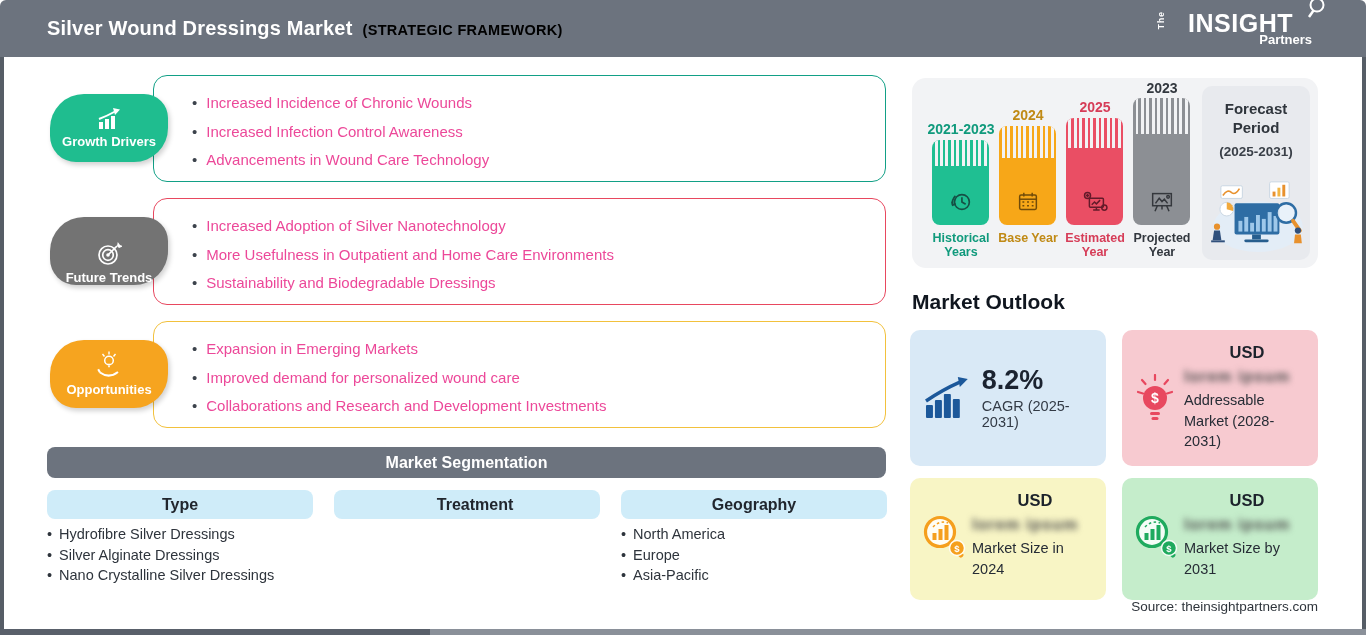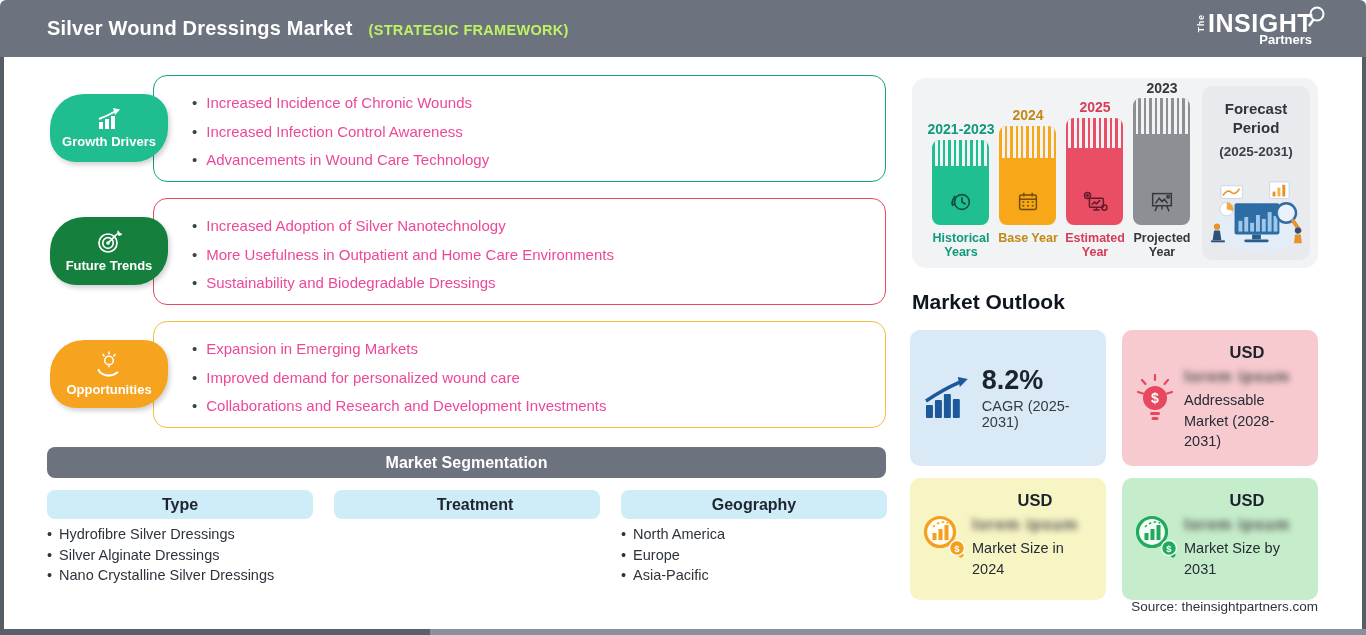--- a/index.html
+++ b/index.html
@@ -11,44 +11,44 @@
   .side-border.left { left: 0; } .side-border.right { right: 0; }
   .bottom-strip { position: absolute; left: 0; bottom: 0; width: 1366px; height: 6px;
     background: linear-gradient(90deg, #59606a 0 31.5%, #8a9099 31.5% 100%); }
 
   
   .header { position: absolute; left: 0; top: 0; width: 1366px; height: 57px; background: #6c737e;
     display: flex; align-items: center; justify-content: space-between; padding: 0 40px 0 47px;
     border-radius: 6px 6px 0 0; }
   .title-wrap { display: flex; align-items: baseline; gap: 10px; }
   .title { color: #fff; font-size: 20px; font-weight: bold; letter-spacing: .2px; }
-  .subtitle { color: #bef264; font-size: 14.5px; font-weight: 600; letter-spacing: .3px; margin-left: 6px; }
+  .subtitle { color: #000000; font-size: 14.5px; font-weight: 600; letter-spacing: .3px; }
   .logo { display: flex; flex-direction: column; align-items: flex-end; color: #fff; }
-  .logo-top { display: flex; align-items: center; }
+  .logo-top { display: flex; align-items: flex-start; gap: 20px; }
   .logo-the { writing-mode: vertical-rl; transform: rotate(180deg); font-size: 8.5px; font-weight: bold;
     letter-spacing: 1px; margin-right: 2px; }
   .logo-insight { font-size: 25px; font-weight: 800; letter-spacing: .5px; line-height: 1; }
   .logo-mag { margin-left: -7px; margin-top: -14px; }
   .logo-partners { font-size: 13px; font-weight: bold; margin-top: -3px; margin-right: 14px; line-height: 1; }
 
   
   .fbox { position: absolute; left: 153px; width: 733px; height: 107px; border-radius: 14px;
     border: 1.5px solid; background: #fff; }
   .fbox.drivers { top: 75px; border-color: #12a086; }
   .fbox.trends { top: 198px; border-color: #e8485f; }
   .fbox.opps { top: 321px; border-color: #f2c13d; }
   .fbox ul { list-style: none; padding: 13px 0 0 38px; }
   .fbox li { font-size: 15px; color: #ec4899; line-height: 28.5px; white-space: nowrap; }
   .fbox li::before { content: "•"; margin-right: 9px; color: #3c434c; }
 
   .badge { position: absolute; left: 50px; width: 118px; height: 68px; border-radius: 34px 24px 34px 26px;
     display: flex; flex-direction: column; align-items: center; justify-content: center;
     box-shadow: 2px 3px 5px rgba(0,0,0,.18); z-index: 2; }
   .badge.drivers { top: 94px; background: #1fbd8f; }
-  .badge.trends { top: 217px; background: #15803d; }
+  .badge.trends { top: 217px; background: #737373; justify-content: flex-end; }
   .badge.opps { top: 340px; background: #f6a41f; }
   .badge-label { color: #fff; font-size: 13px; font-weight: bold; margin-top: 3px; }
 
   
   .seg-bar { position: absolute; left: 47px; top: 447px; width: 839px; height: 31px; background: #6c737e;
     border-radius: 8px; color: #fff; font-size: 16px; font-weight: bold; text-align: center; line-height: 31px; }
   .pill { position: absolute; top: 490px; width: 266px; height: 29px; background: #cfecf9; border-radius: 8px;
     font-size: 16px; font-weight: bold; color: #21262e; text-align: center; line-height: 29px; }
   .pill.c1, .seg-list.c1 { left: 47px; }
   .pill.c2, .seg-list.c2 { left: 334px; padding-left: 16px; }

